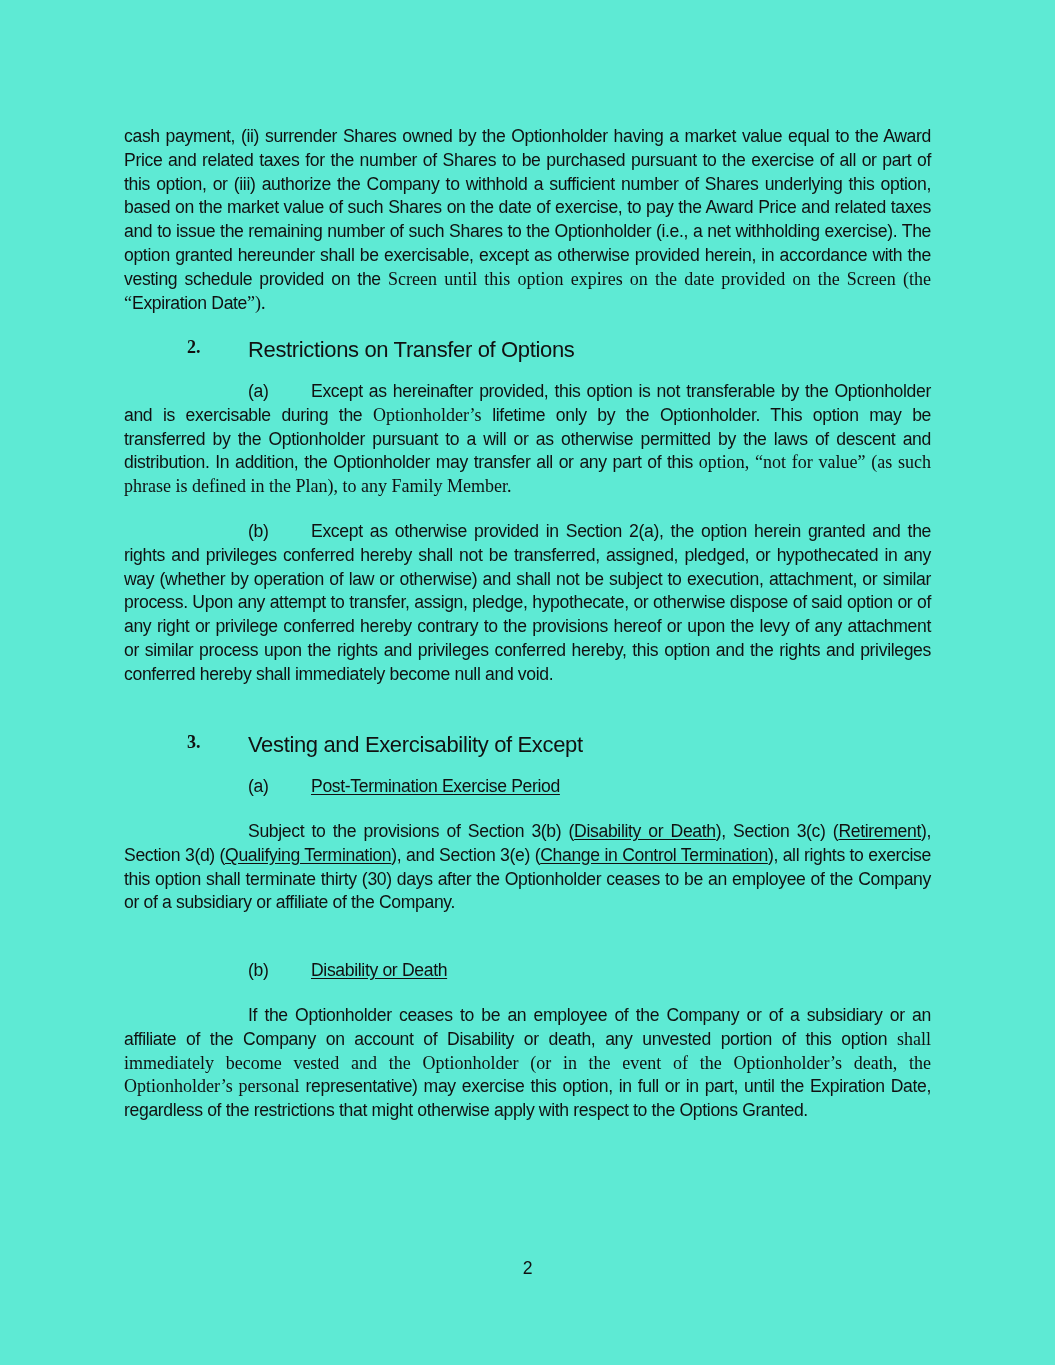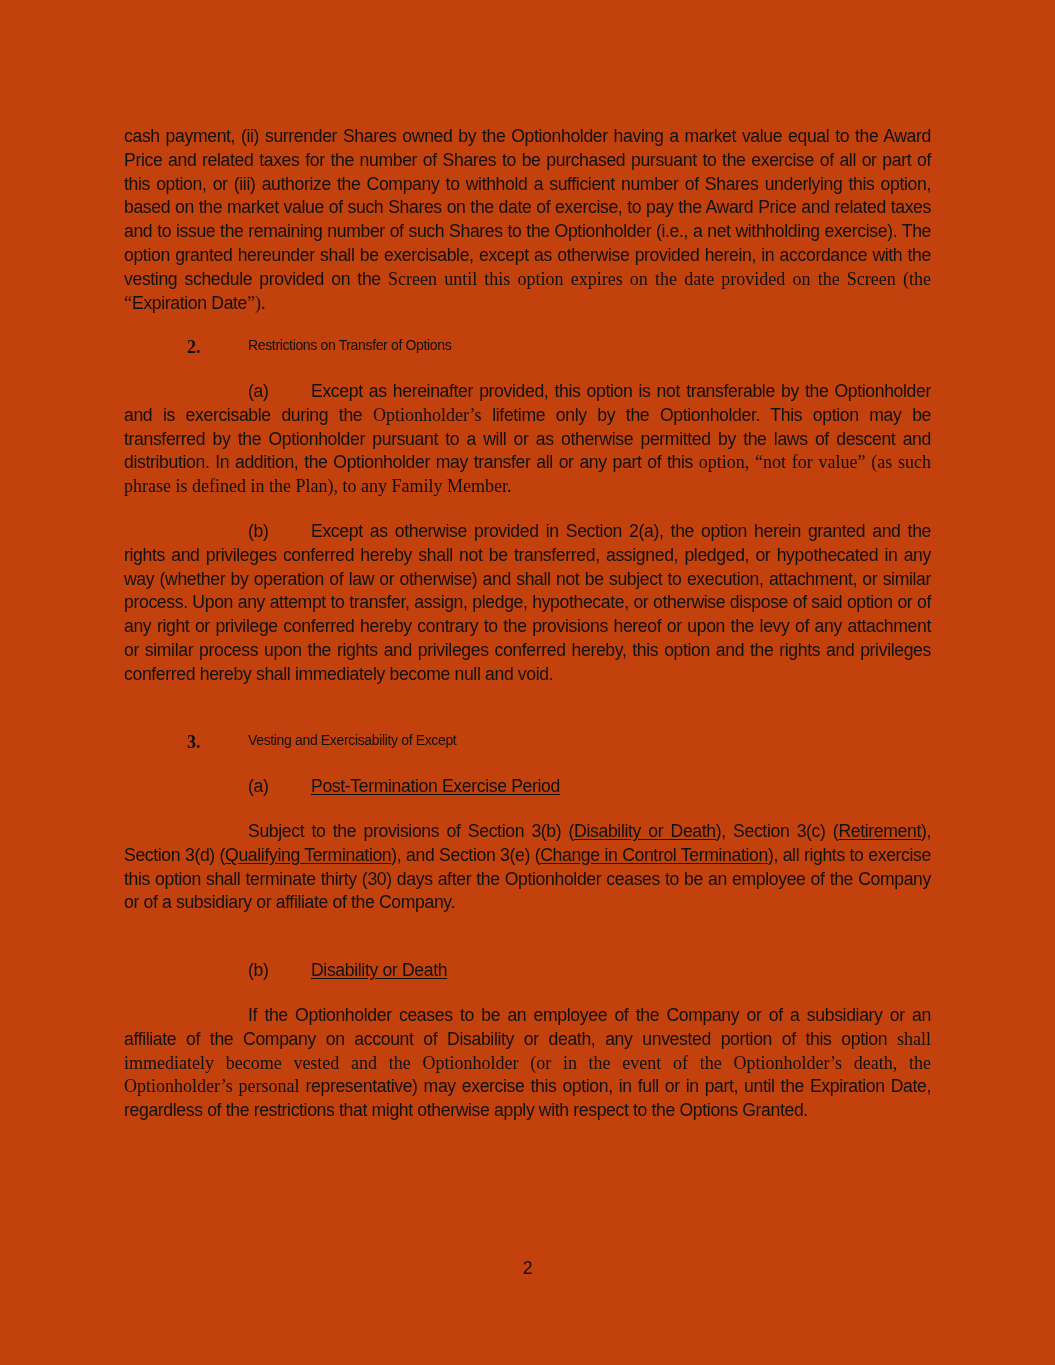--- a/index.html
+++ b/index.html
@@ -1,27 +1,27 @@
 <!DOCTYPE html>
 <html><head>
 <meta charset="utf-8">
 <style>
   html, body { margin: 0; padding: 0; background: #ffffff; }
   body { width: 1055px; height: 1365px; position: relative; overflow: hidden; }
   .page {
-    position: absolute; left: 0; top: 0; width: 1055px; height: 1365px; background: #c2410c;
+    position: absolute; left: 0; top: 0; width: 1055px; height: 1365px; background: #5eead4;
     color: #111;
     font-family: "Liberation Sans", sans-serif;
     font-size: 17.6px;
     letter-spacing: -0.35px;
   }
   .block { position: absolute; left: 124px; width: 807px; line-height: 23.8px; text-align: justify; }
   .serif { font-family: "Liberation Serif", serif; letter-spacing: 0; font-size: 18px; }
   .num { position: absolute; left: 187px; font-family: "Liberation Serif", serif; font-weight: bold; font-size: 18px; letter-spacing: 0; }
-  .heading { position: absolute; left: 248px; font-size: 14px; }
+  .heading { position: absolute; left: 248px; font-size: 22px; }
   .sub-label { position: absolute; left: 248px; }
   .sub-title { position: absolute; left: 311px; text-decoration: underline; text-underline-offset: 2px; text-align: center; }
   .indent { display: inline-block; width: 124px; }
   .tab-a { display: inline-block; width: 63px; }
   .u { text-decoration: underline; text-underline-offset: 2px; }
   .pagenum { position: absolute; left: 0; width: 1055px; top: 1258px; text-align: center; font-size: 17.6px; }
 </style>
 </head>
 <body>
 

